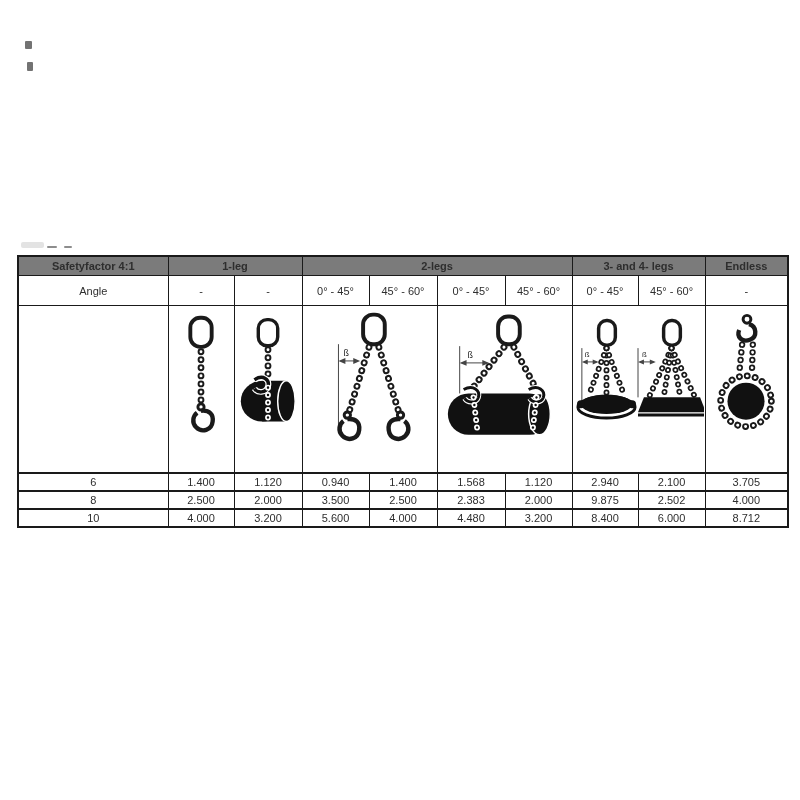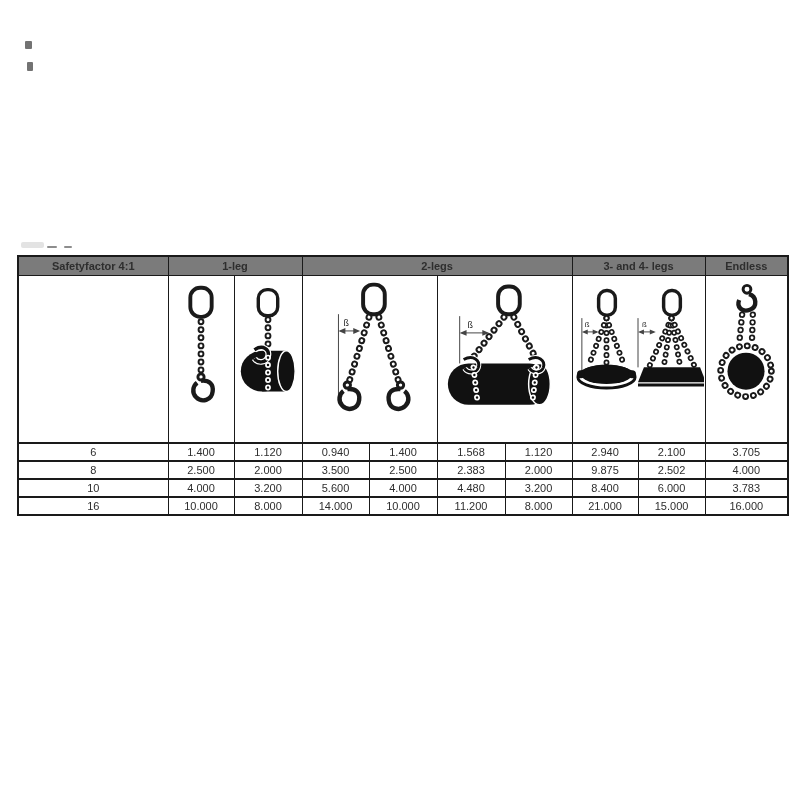--- a/index.html
+++ b/index.html
@@ -51,20 +51,32 @@
 
     <tbody>
         <tr class="hdr">
       <td class="gray left">Safetyfactor 4:1</td>
       <td class="gray secL" colspan="2">1-leg</td>
       <td class="gray secL" colspan="4">2-legs</td>
       <td class="gray secL" colspan="2">3- and 4- legs</td>
       <td class="gray secL">Endless</td>
     </tr>
 
+    <tr class="angle">
+      <td class="left">Angle</td>
+      <td class="secL">-</td>
+      <td>-</td>
+      <td class="secL">0° - 45°</td>
+      <td>45° - 60°</td>
+      <td>0° - 45°</td>
+      <td>45° - 60°</td>
+      <td class="secL">0° - 45°</td>
+      <td>45° - 60°</td>
+      <td class="secL">-</td>
+    </tr>
 
     <tr class="imgs">
       <td></td>
 
       <td class="secL">
         <svg class="illu" width="64" height="166" viewBox="0 0 66 167">
           <rect x="22" y="10" width="22" height="30" rx="10" fill="none" stroke="#1a1a1a" stroke-width="4"></rect>
           <line x1="33" y1="45" x2="33" y2="98" stroke="#1a1a1a" stroke-width="7" stroke-linecap="round" stroke-dasharray="0.1 8.2"></line>
           <line x1="33" y1="45" x2="33" y2="98" stroke="#ffffff" stroke-width="3" stroke-linecap="round" stroke-dasharray="0.1 8.2"></line>
           <circle cx="33" cy="102" r="3.2" fill="none" stroke="#1a1a1a" stroke-width="3"></circle>
@@ -213,29 +225,17 @@
     <tr class="data">
       <td>10</td>
       <td class="secL">4.000</td>
       <td>3.200</td>
       <td class="secL">5.600</td>
       <td>4.000</td>
       <td>4.480</td>
       <td>3.200</td>
       <td class="secL">8.400</td>
       <td>6.000</td>
-      <td class="secL">3.783</td>
-    </tr>
-    <tr class="data">
-      <td>16</td>
-      <td class="secL">10.000</td>
-      <td>8.000</td>
-      <td class="secL">14.000</td>
-      <td>10.000</td>
-      <td>11.200</td>
-      <td>8.000</td>
-      <td class="secL">21.000</td>
-      <td>15.000</td>
-      <td class="secL">16.000</td>
+      <td class="secL">8.712</td>
     </tr>
   </tbody>
     </table>
 </div>
 
 </body></html>

